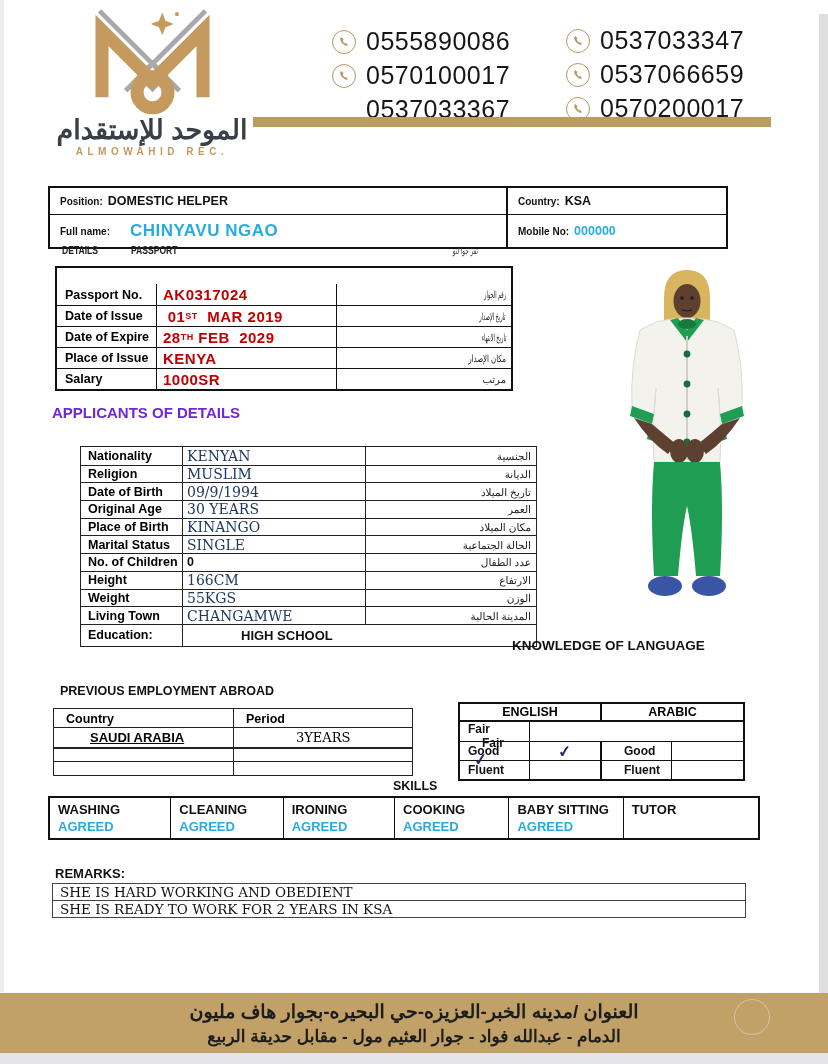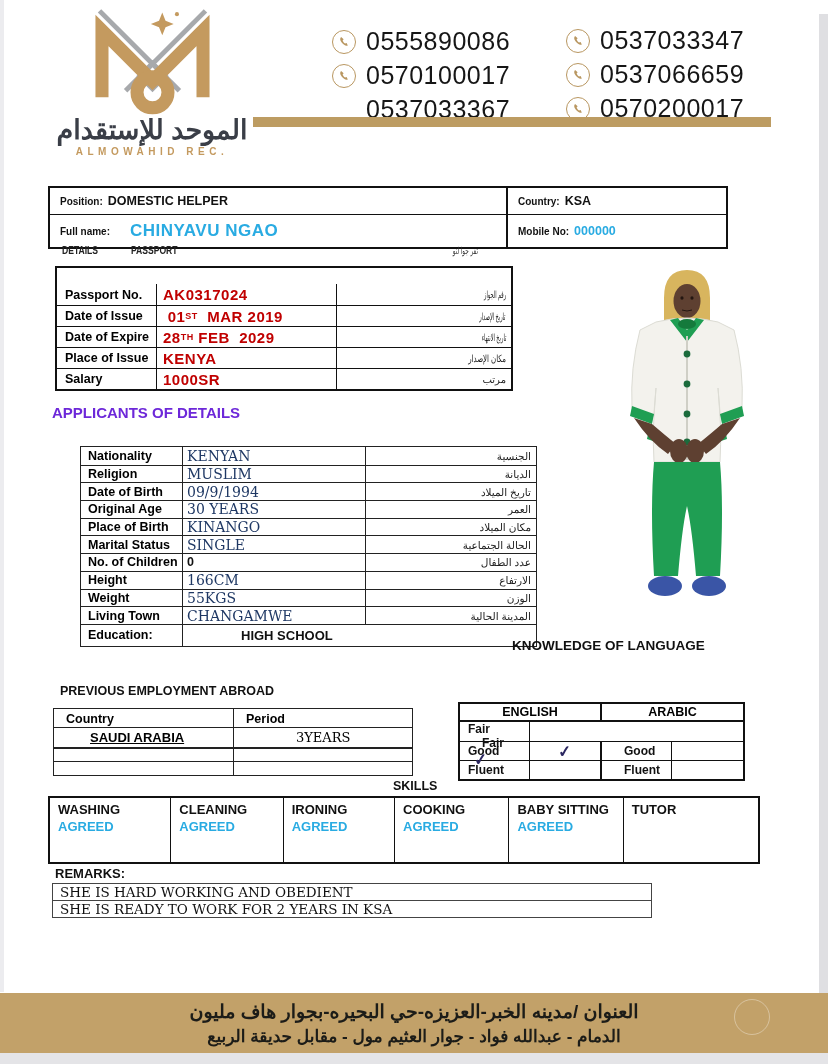--- a/index.html
+++ b/index.html
@@ -108,29 +108,29 @@
   .emp-row:last-child{border-bottom:none;}
   .emp-row.filled{height:21px;border-bottom:2px solid #222;}
   .emp-row.empty{height:13px;}
   .emp-cc1{width:180px;border-right:1px solid #222;display:flex;align-items:center;
     font-size:13px;font-weight:bold;padding-left:36px;text-decoration:underline;}
   .emp-cc2{flex:1;display:flex;align-items:center;font-family:"DejaVu Serif","Liberation Serif",serif;
     font-size:13px;padding-left:62px;}
 
   
   .skills-heading{position:absolute;left:393px;top:779px;font-size:12.5px;font-weight:bold;color:#111;}
-  .skills-table{position:absolute;left:48px;top:796px;width:712px;height:68px;border:2.5px solid #111;display:flex;}
+  .skills-table{position:absolute;left:48px;top:796px;width:712px;height:44px;border:2.5px solid #111;display:flex;}
   .skill-cell{border-right:1.5px solid #111;padding:4px 0 0 8px;}
   .skill-cell:last-child{border-right:none;}
   .skill-name{font-size:13px;font-weight:bold;color:#111;}
   .skill-status{font-size:13px;font-weight:bold;color:var(--accent-blue);margin-top:2px;}
 
   
   .remarks-heading{position:absolute;left:55px;top:866px;font-size:13px;font-weight:bold;color:#111;}
-  .remarks-list{position:absolute;left:52px;top:883px;width:600px;}
+  .remarks-list{position:absolute;left:52px;top:883px;width:694px;}
   .remark-row{height:18px;border:1.5px solid #444;margin-top:-1px;display:flex;align-items:center;
     font-family:"DejaVu Serif","Liberation Serif",serif;font-size:13.5px;color:#111;padding-left:7px;white-space:nowrap;}
   .remark-row:first-child{margin-top:0;}
 
   
   .footer-band{position:absolute;left:0;top:993px;width:828px;height:60px;background:var(--footer-gold);
     display:flex;flex-direction:column;align-items:center;justify-content:center;gap:3px;}
   .footer-line1{font-size:19px;font-weight:600;color:#1c1c18;direction:rtl;}
   .footer-line2{font-size:17px;font-weight:700;color:#1c1c18;direction:rtl;}
   .footer-stamp{position:absolute;right:58px;top:6px;width:36px;height:36px;border-radius:50%;

